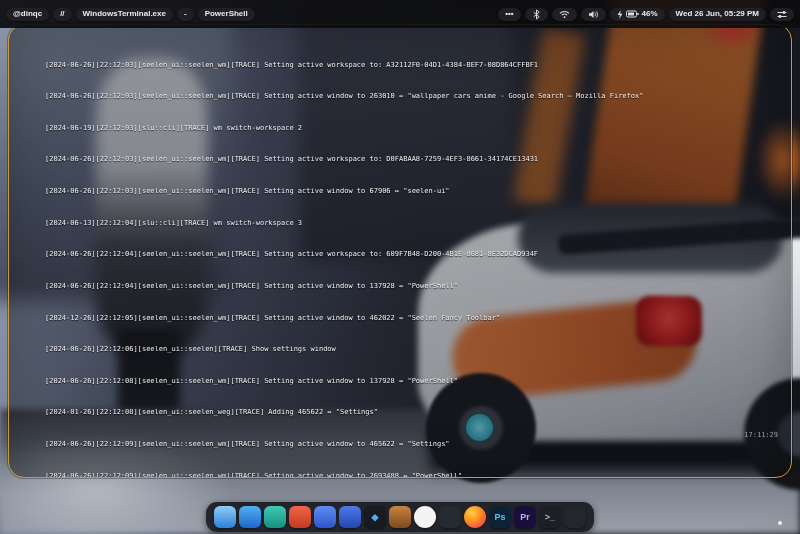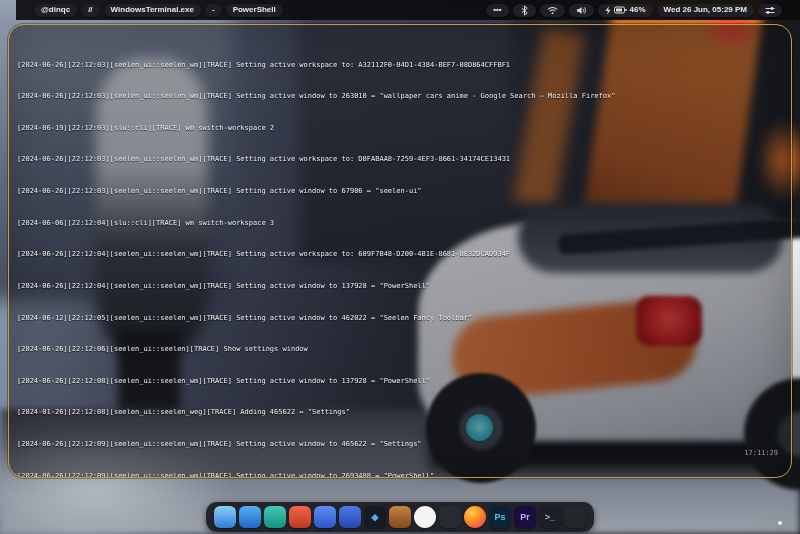--- a/index.html
+++ b/index.html
@@ -47,40 +47,40 @@
   .wp-under { left:430px; top:428px; width:390px; height:42px; filter:blur(7px); background:#0c0d11; }
   .wp-wheel { left:426px; top:373px; width:110px; height:110px; filter:blur(1.5px); border-radius:50%;
     background:radial-gradient(circle at 50% 50%,#3a3f48 0 26%,#15161a 30% 72%,#0a0b0e 100%); }
   .wp-hub { left:466px; top:414px; width:27px; height:27px; border-radius:50%;
     background:radial-gradient(#79e8f2,#2aa8bc 70%); }
   .wp-wheel2 { left:744px; top:378px; width:112px; height:112px; filter:blur(2px); border-radius:50%;
     background:radial-gradient(circle at 50% 50%,#343942 0 26%,#131418 30% 72%,#090a0d 100%); }
   .wp-vig { inset:0; background:radial-gradient(120% 120% at 50% 40%,transparent 60%,rgba(0,0,0,.35)); }
 
   
-  .topbar { position:absolute; top:0; left:16px; right:0; height:20px; z-index:30;
+  .topbar { position:absolute; top:0; left:0; right:0; height:28px; z-index:30;
     background:var(--topbar-bg,rgba(12,12,14,.92));
-    display:flex; justify-content:space-between; align-items:center; padding:0 18px; }
+    display:flex; justify-content:space-between; align-items:center; padding:0 6px; }
   .tb-left, .tb-right { display:flex; align-items:center; gap:4px; }
   .pill { background:var(--pill-bg,#202024); border:none; color:#e9e9e9; cursor:default;
     font:bold 8px/1 "Liberation Sans",sans-serif; height:13px; border-radius:7px;
     padding:0 7px; display:inline-flex; align-items:center; gap:3px;
     box-shadow:0 1px 2px rgba(0,0,0,.55); white-space:nowrap; }
   .pill svg { display:block; }
 
   
   .terminal { position:absolute; left:8px; top:24px; right:8px; bottom:56px; z-index:20;
     border:1px solid var(--accent-border,#c9983f); border-radius:16px;
     background:rgba(22,24,32,.38);
     box-shadow:0 0 0 1px rgba(0,0,0,.3), inset 0 0 50px rgba(0,0,0,.25);
-    overflow:hidden; }
+    overflow:hidden;padding-left:28px; }
   .log { padding:5px 8px 0; font:7px/7.9px "DejaVu Sans Mono",monospace;
     color:var(--log-color,#f2f2f2); text-shadow:0 1px 1px rgba(0,0,0,.8); white-space:pre; }
   .log-line { height:7.9px; overflow:hidden; }
-  .term-clock { position:absolute; right:13px; bottom:20px;
+  .term-clock { position:absolute; right:13px; bottom:38px;
     font:7px "DejaVu Sans Mono",monospace; color:rgba(200,200,205,.75); }
 
   
   .dock { position:absolute; left:50%; bottom:2px; transform:translateX(-50%); z-index:30;
     display:flex; align-items:center; gap:3px; padding:4px 8px;
     background:var(--dock-bg,rgba(16,17,22,.85)); border-radius:11px;
     box-shadow:0 2px 6px rgba(0,0,0,.5); }
   .dock-app { width:22px; height:22px; border:none; border-radius:6px; cursor:default;
     display:inline-flex; align-items:center; justify-content:center;
     box-shadow:0 1px 2px rgba(0,0,0,.5); background:#333; }
@@ -193,27 +193,27 @@
         <div class="log-line">[2024-06-26][22:12:03][seelen_ui::seelen_wm][TRACE] Setting active workspace to: A32112F0-04D1-4384-BEF7-08D864CFFBF1</div>
       
         <div class="log-line">[2024-06-26][22:12:03][seelen_ui::seelen_wm][TRACE] Setting active window to 263010 ⇔ "wallpaper cars anime - Google Search — Mozilla Firefox"</div>
       
         <div class="log-line">[2024-06-19][22:12:03][slu::cli][TRACE] wm switch-workspace 2</div>
       
         <div class="log-line">[2024-06-26][22:12:03][seelen_ui::seelen_wm][TRACE] Setting active workspace to: D0FABAA8-7259-4EF3-8661-34174CE13431</div>
       
         <div class="log-line">[2024-06-26][22:12:03][seelen_ui::seelen_wm][TRACE] Setting active window to 67906 ⇔ "seelen-ui"</div>
       
-        <div class="log-line">[2024-06-06][22:12:04][slu::cli][TRACE] wm switch-workspace 3</div>
+        <div class="log-line">[2024-06-13][22:12:04][slu::cli][TRACE] wm switch-workspace 3</div>
       
         <div class="log-line">[2024-06-26][22:12:04][seelen_ui::seelen_wm][TRACE] Setting active workspace to: 609F7B48-D200-4B1E-8681-8E32DCAD934F</div>
       
         <div class="log-line">[2024-06-26][22:12:04][seelen_ui::seelen_wm][TRACE] Setting active window to 137928 ⇔ "PowerShell"</div>
       
-        <div class="log-line">[2024-06-12][22:12:05][seelen_ui::seelen_wm][TRACE] Setting active window to 462022 ⇔ "Seelen Fancy Toolbar"</div>
+        <div class="log-line">[2024-12-26][22:12:05][seelen_ui::seelen_wm][TRACE] Setting active window to 462022 ⇔ "Seelen Fancy Toolbar"</div>
       
         <div class="log-line">[2024-06-26][22:12:06][seelen_ui::seelen][TRACE] Show settings window</div>
       
         <div class="log-line">[2024-06-26][22:12:08][seelen_ui::seelen_wm][TRACE] Setting active window to 137928 ⇔ "PowerShell"</div>
       
         <div class="log-line">[2024-01-26][22:12:08][seelen_ui::seelen_weg][TRACE] Adding 465622 ⇔ "Settings"</div>
       
         <div class="log-line">[2024-06-26][22:12:09][seelen_ui::seelen_wm][TRACE] Setting active window to 465622 ⇔ "Settings"</div>
       
         <div class="log-line">[2024-06-26][22:12:09][seelen_ui::seelen_wm][TRACE] Setting active window to 2693488 ⇔ "PowerShell"</div>

